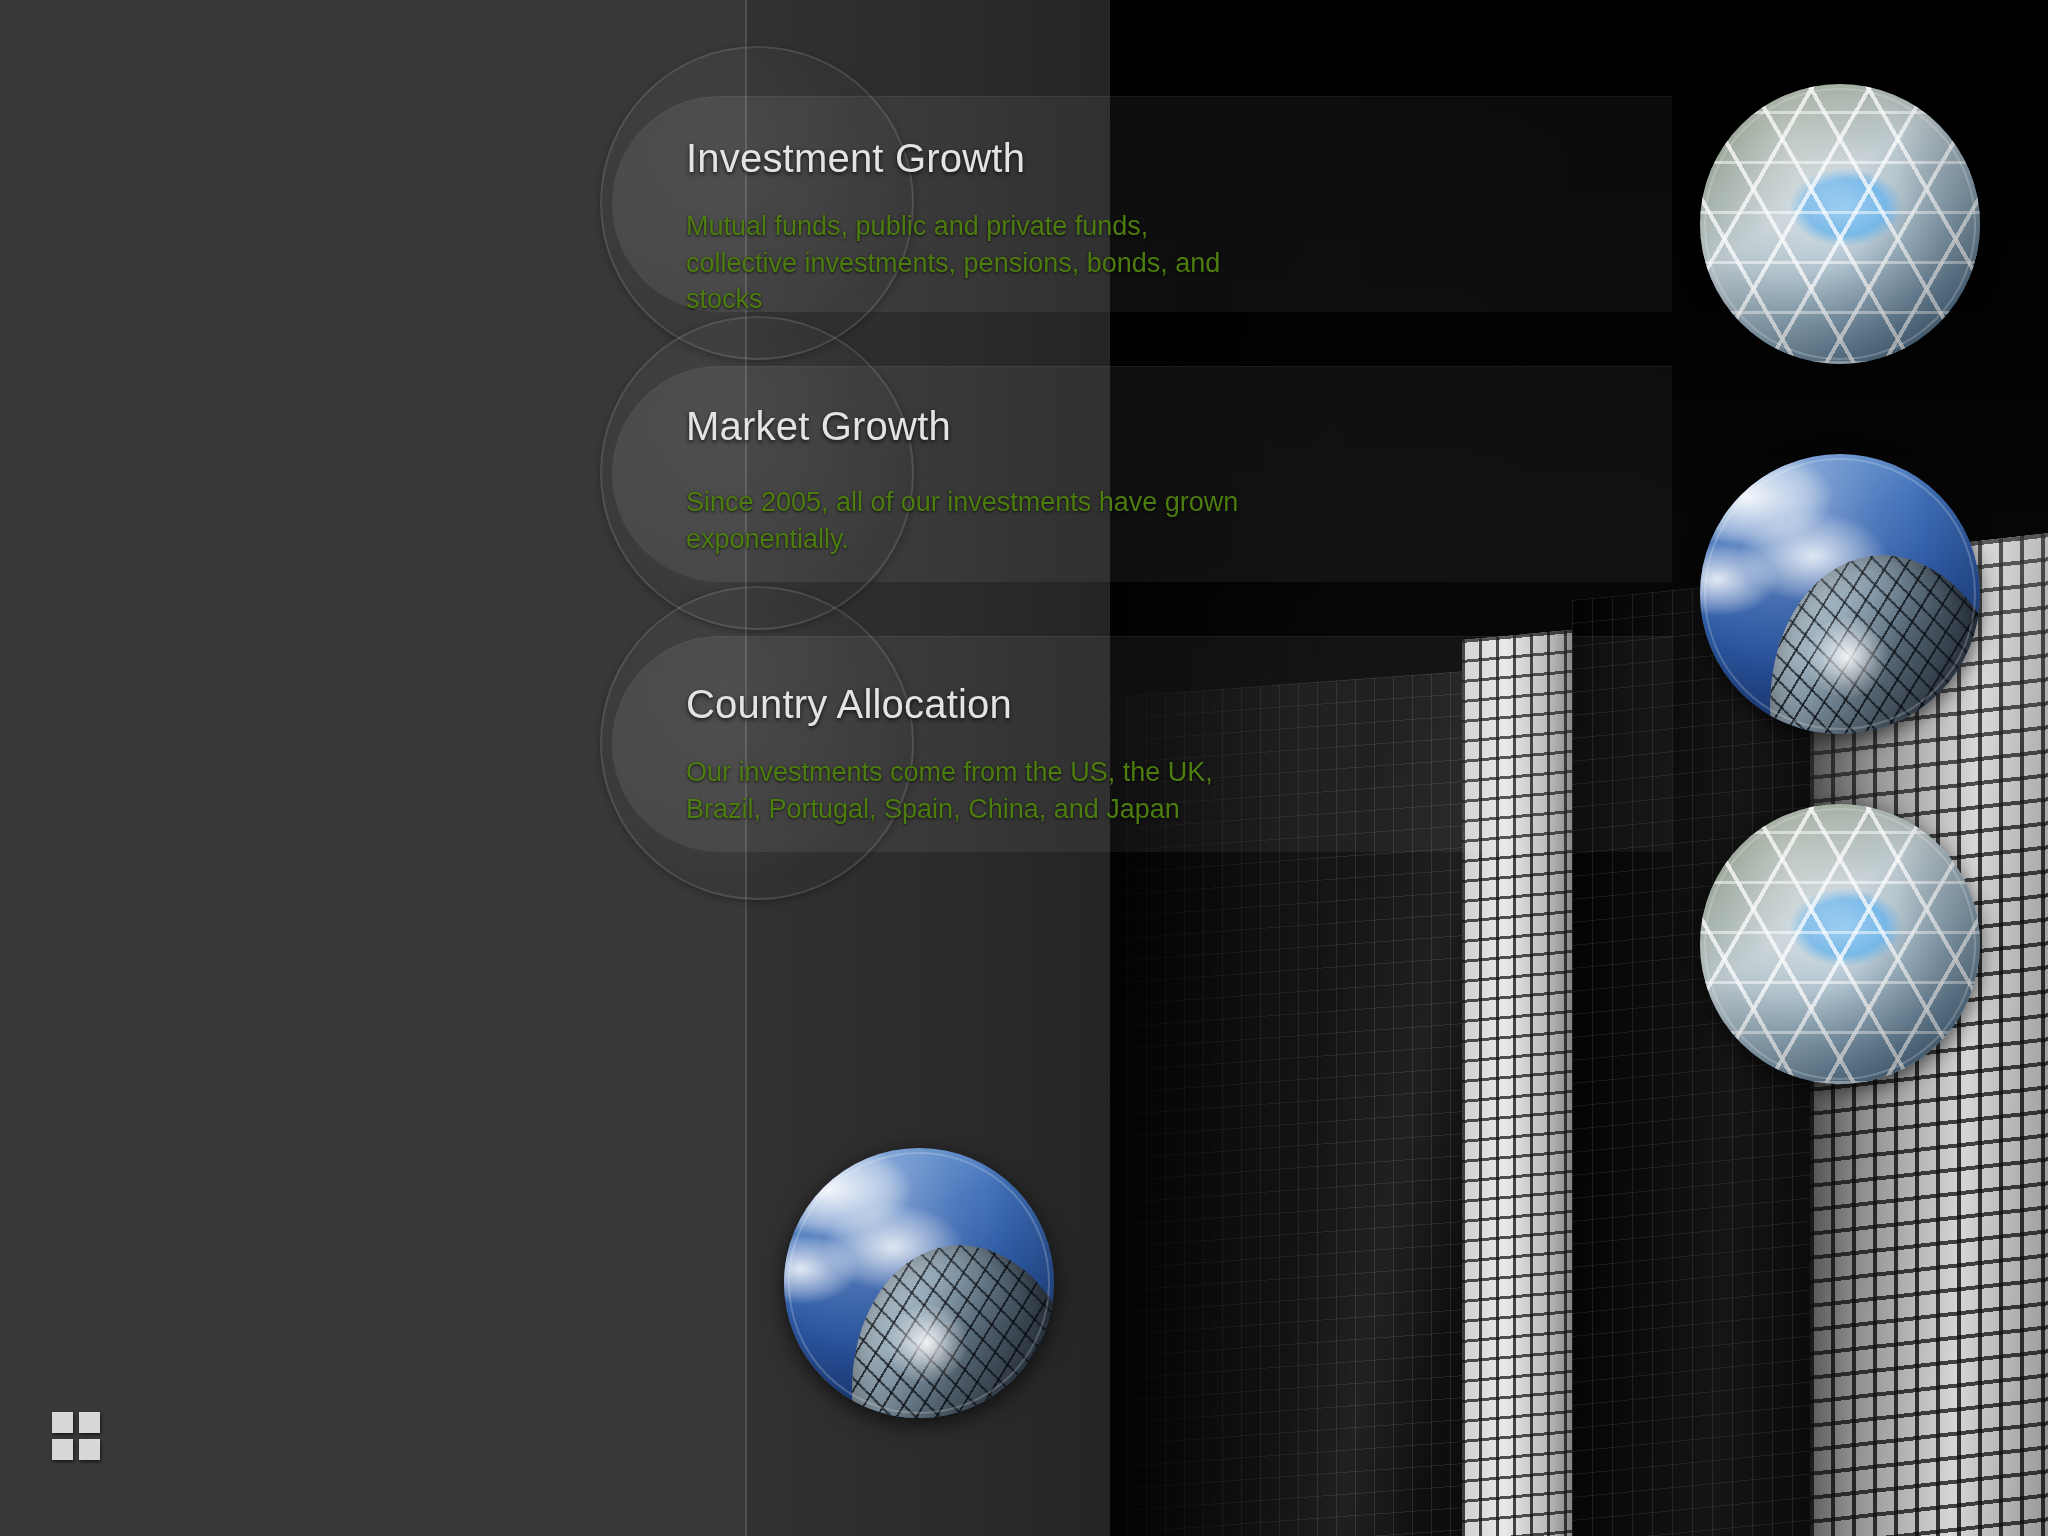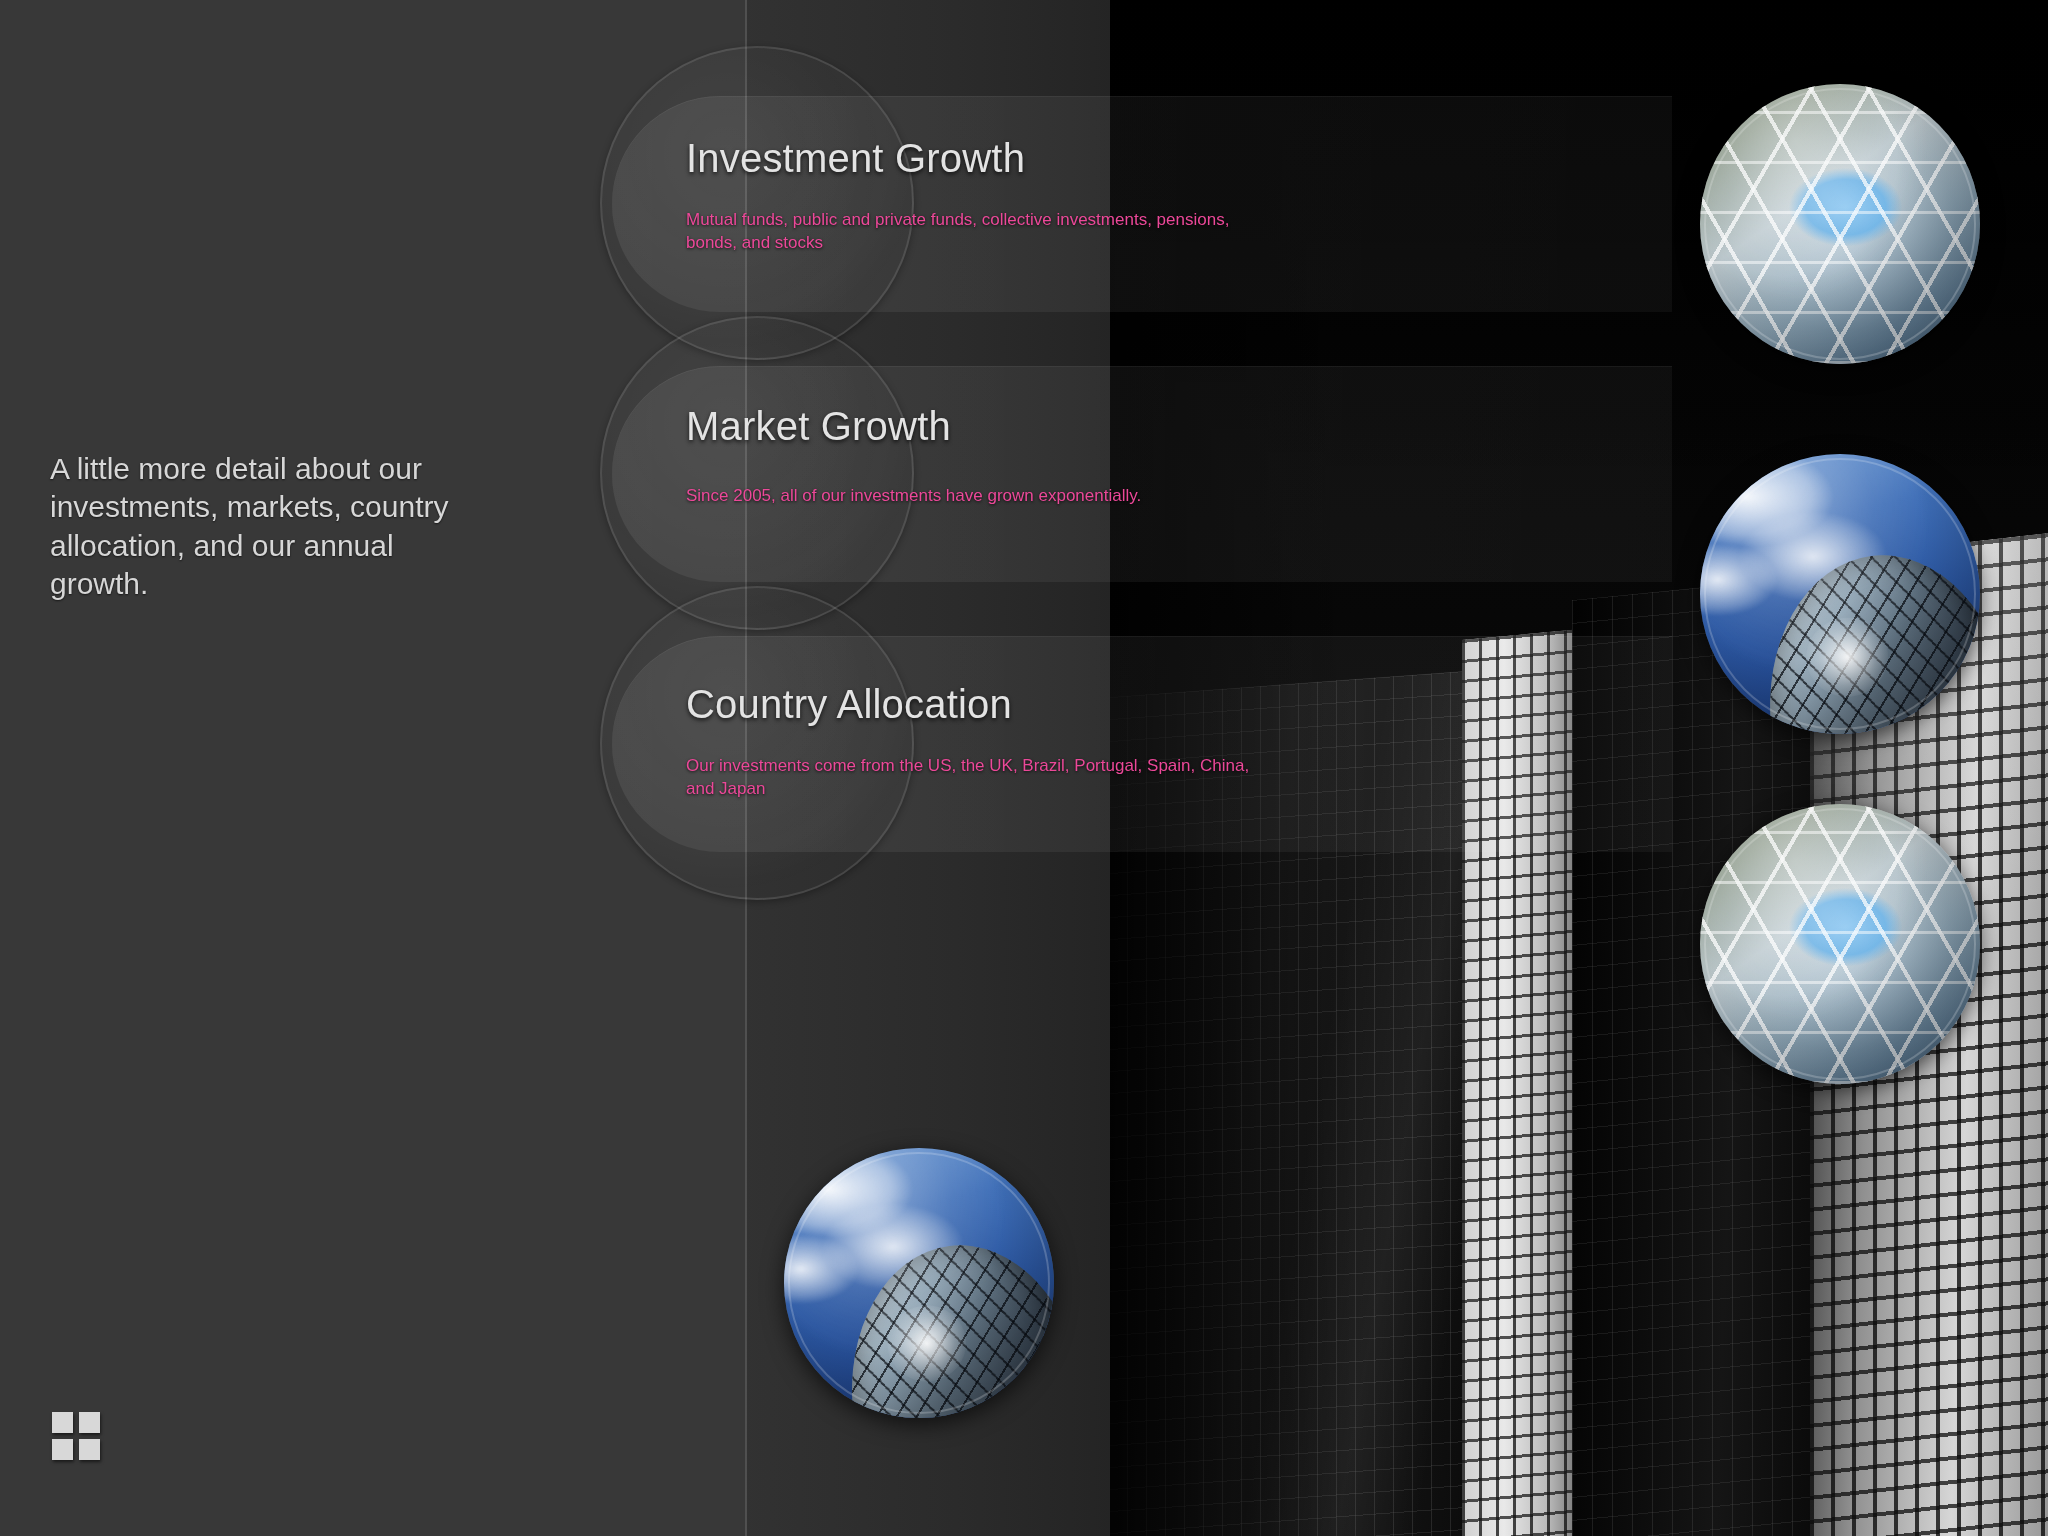--- a/index.html
+++ b/index.html
@@ -73,21 +73,21 @@
   .card{position:absolute;left:600px;height:216px;}
   .card-ring{position:absolute;left:0;top:-50px;width:310px;height:310px;border-radius:50%;
      border:2px solid rgba(190,190,190,.17);
      background:radial-gradient(circle at 40% 34%,rgba(255,255,255,.05) 0%,rgba(255,255,255,.015) 58%,rgba(255,255,255,0) 72%);
      box-shadow:0 2px 7px rgba(0,0,0,.30);}
   .card-band{position:absolute;left:12px;top:0;width:1060px;height:216px;border-radius:108px 0 0 108px;
      background:linear-gradient(90deg,rgba(255,255,255,.075) 0%,rgba(255,255,255,.055) 45%,rgba(255,255,255,.042) 100%);
      box-shadow:inset 0 1px 0 rgba(255,255,255,.05);}
   .card-head{position:absolute;left:86px;font-size:40px;font-weight:400;color:#e3e3e3;
      letter-spacing:.2px;text-shadow:0 2px 4px rgba(0,0,0,.75);white-space:nowrap;}
-  .card-body{position:absolute;left:86px;width:580px;font-size:17px;line-height:1.36;color:#ec4899;
+  .card-body{position:absolute;left:86px;width:580px;font-size:27px;line-height:1.36;color:#4d7c0f;
      font-weight:300;text-shadow:0 1px 3px rgba(0,0,0,.8);}
 
   .card1{top:96px;}   .card1 .card-head{top:40px;}   .card1 .card-body{top:112px;}
   .card2{top:366px;}  .card2 .card-head{top:38px;}   .card2 .card-body{top:118px;}
   .card3{top:636px;}  .card3 .card-head{top:46px;text-align:right;}   .card3 .card-body{top:118px;}
 
   
   .bubble{position:absolute;border-radius:50%;overflow:hidden;
      box-shadow:0 6px 22px rgba(0,0,0,.65), inset 0 0 0 3px rgba(255,255,255,.10);}
   .bubble .glass{position:absolute;inset:0;border-radius:50%;pointer-events:none;
@@ -165,21 +165,20 @@
         <div class="grid"></div>
         <div class="sheen"></div>
       </div>
     <div class="bg-vignette"></div>
   </div>
 
   <div class="left-panel"></div>
   <div class="mid-column"></div>
   <div class="mid-edge"></div>
 
-  <div class="intro">A little more detail about our investments, markets, country allocation, and our annual growth.</div>
 
   <div class="card card1">
     <div class="card-band"></div>
     <div class="card-ring"></div>
     <div class="card-head">Investment Growth</div>
     <div class="card-body">Mutual funds, public and private funds, collective investments, pensions, bonds, and stocks</div>
   </div>
 
   <div class="card card2">
     <div class="card-band"></div>

